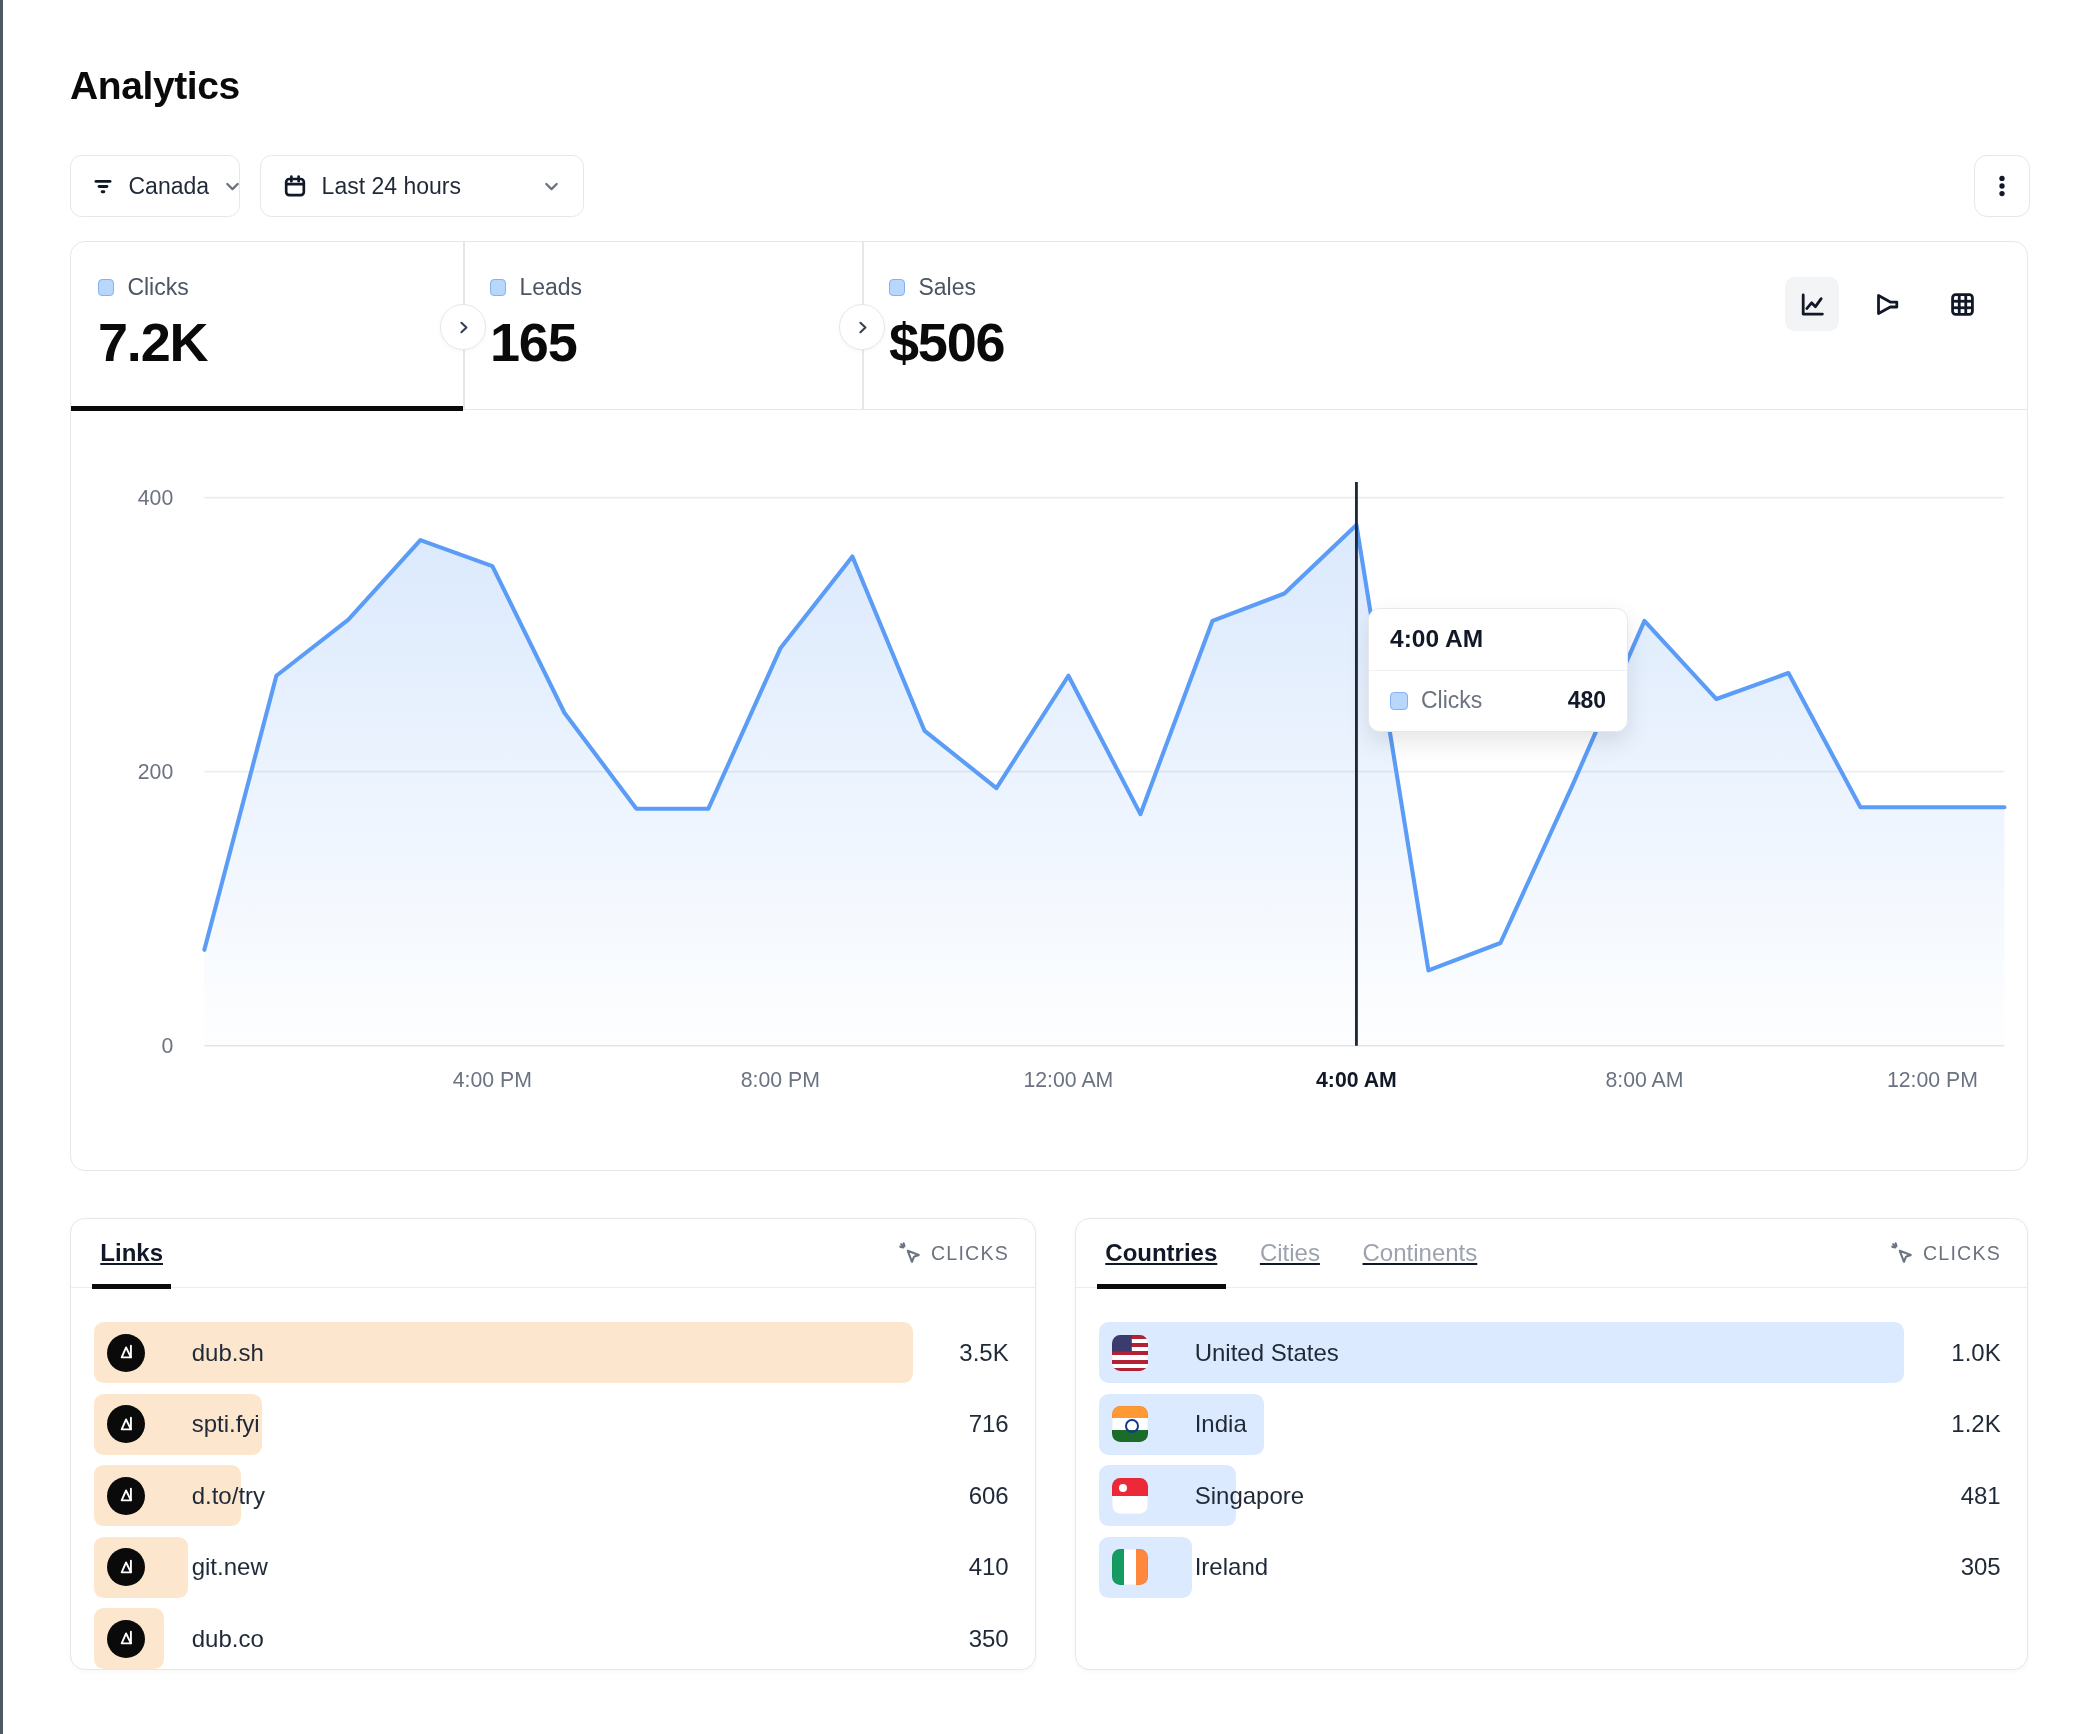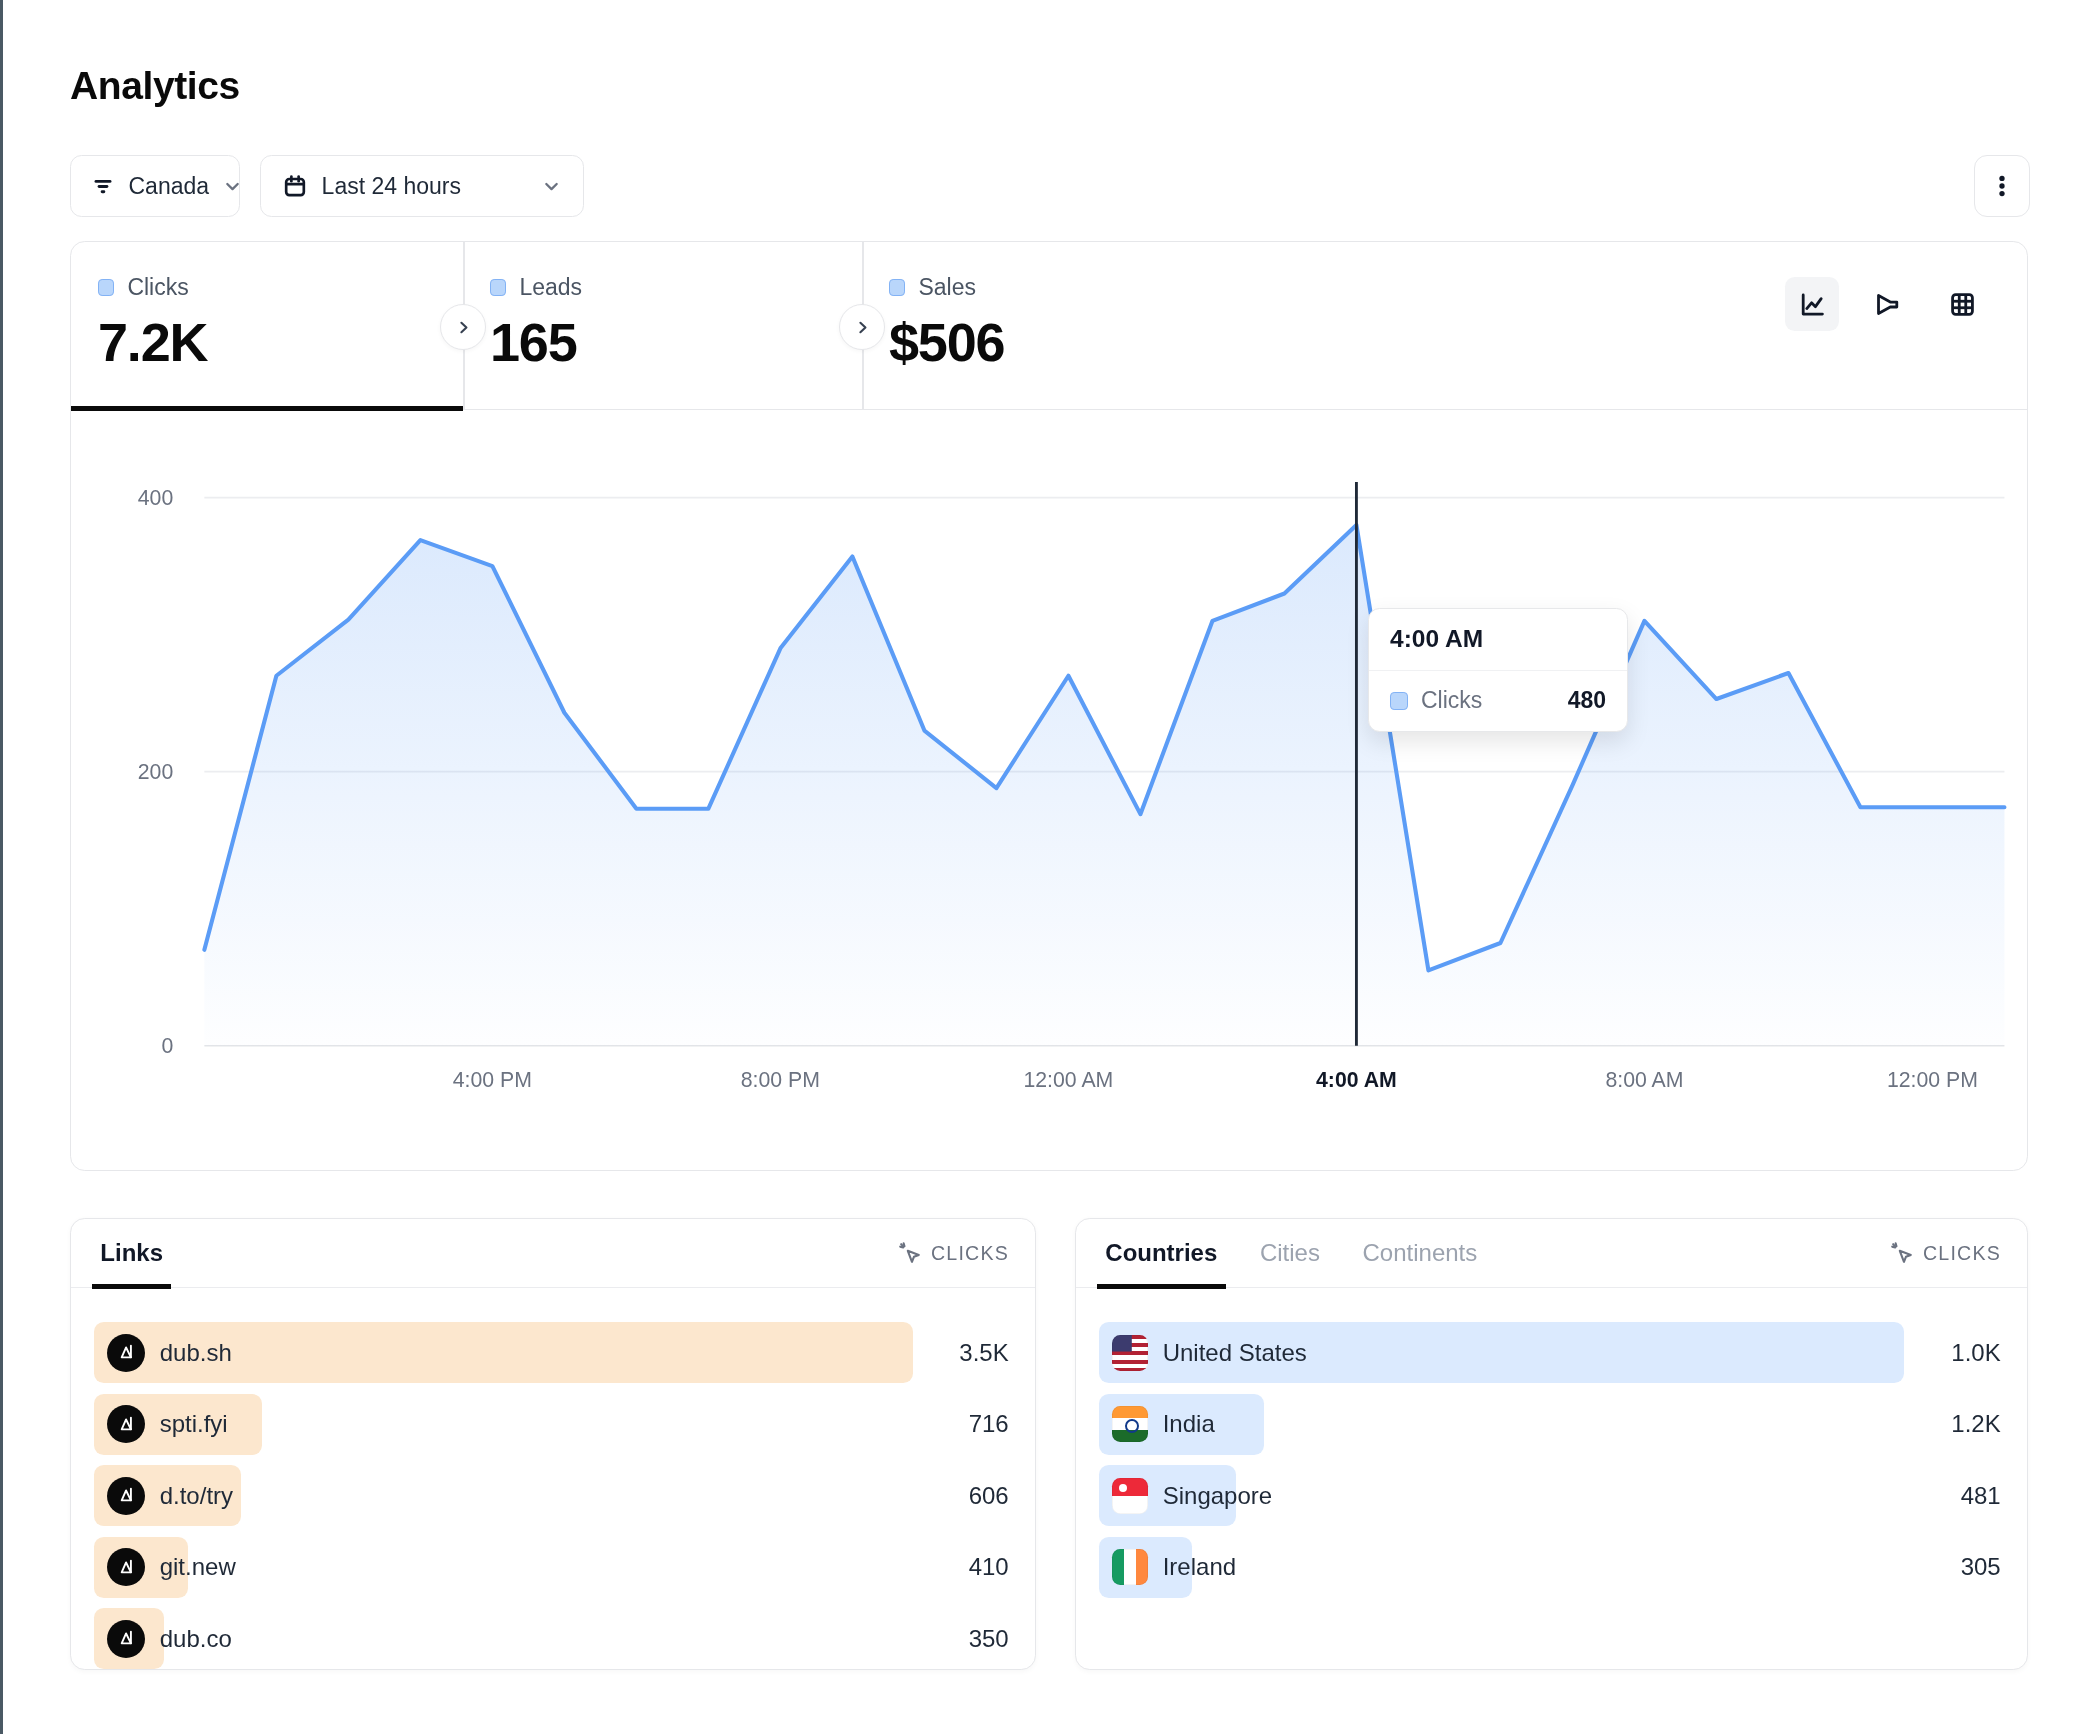--- a/index.html
+++ b/index.html
@@ -53,34 +53,34 @@
   .tooltip-row { display:flex; align-items:center; gap:13px; padding:16.4px 21px; }
   .tooltip-series { font-size:23px; color:#6B7280; }
   .tooltip-value { margin-left:auto; font-size:23px; font-weight:700; color:#111827; }
 
   
   .panel { position:absolute; top:1218px; height:452px; background:#fff; border:1.6px solid #E6E7EA;
     border-radius:14.7px; box-shadow:0 1.6px 4.9px rgba(0,0,0,0.03); }
   .links-panel { left:70px; width:966px; }
   .countries-panel { left:1075px; width:953px; }
   .panel-header { position:relative; height:69px; border-bottom:1.6px solid #EBECEF;
-    display:flex; align-items:center; padding:0 26px; gap:36px; }
+    display:flex; align-items:center; padding:0 26px; gap:36px;text-decoration:underline; }
   .tab { position:relative; height:69px; display:flex; align-items:center; font-size:24px;
     color:#9CA3AF; cursor:pointer; padding:0 3.3px; }
   .tab.active { color:#111827; font-weight:600; }
   .tab.active::after { content:""; position:absolute; left:-4.9px; right:-4.9px; bottom:-1.6px;
     height:4.9px; background:#0a0a0a; }
   .metric-head { position:absolute; right:26px; top:0; height:69px; display:flex; align-items:center;
     gap:8.2px; color:#6B7280; font-size:19.6px; letter-spacing:1.2px; font-weight:500; cursor:pointer; }
   .rows { position:absolute; left:0; top:103px; width:100%; padding:0 23px; display:flex;
     flex-direction:column; gap:10.6px; }
   .row { position:relative; height:61px; cursor:pointer; }
   .bar { position:absolute; left:0; top:0; height:61px; border-radius:9.8px; }
   .row-content { position:absolute; left:13px; top:0; height:61px; display:flex; align-items:center; gap:14.7px; }
-  .row-label { font-size:24px; color:#1F2937; white-space:nowrap; }
+  .row-label { font-size:24px; color:#1F2937; white-space:nowrap;margin-left:32px; }
   .row-value { position:absolute; right:3.3px; top:0; height:61px; display:flex; align-items:center;
     font-size:24px; color:#1F2937; }
   .dub-logo { width:38px; height:38px; border-radius:50%; background:#0a0a0a; display:flex;
     align-items:center; justify-content:center; flex:none; }
   .flag { width:36px; height:36px; border-radius:8.2px; position:relative; overflow:hidden;
     flex:none; box-shadow:inset 0 0 0 0.8px rgba(0,0,0,0.06); }
   .flag-us { background:linear-gradient(#3C3B6E,#3C3B6E) 0 0/55% 46% no-repeat,
     repeating-linear-gradient(180deg,#B22234 0 4.1px,#fff 4.1px 8.2px); }
   .flag-in { background:linear-gradient(180deg,#FF9933 0 34%,#fff 34% 66%,#1b6b2a 66%); }
   .flag-in::after { content:""; position:absolute; left:50%; top:50%; width:9.8px; height:9.8px;

